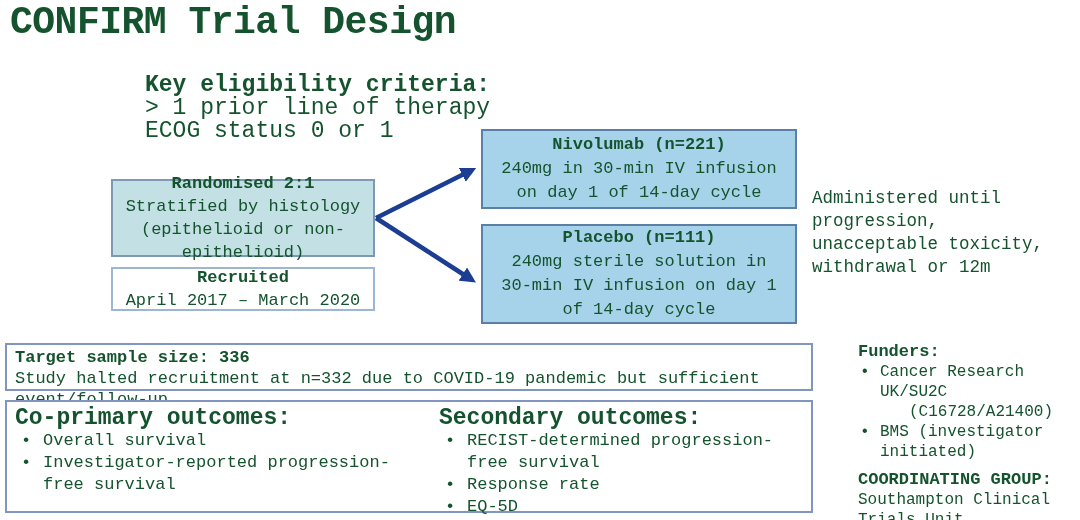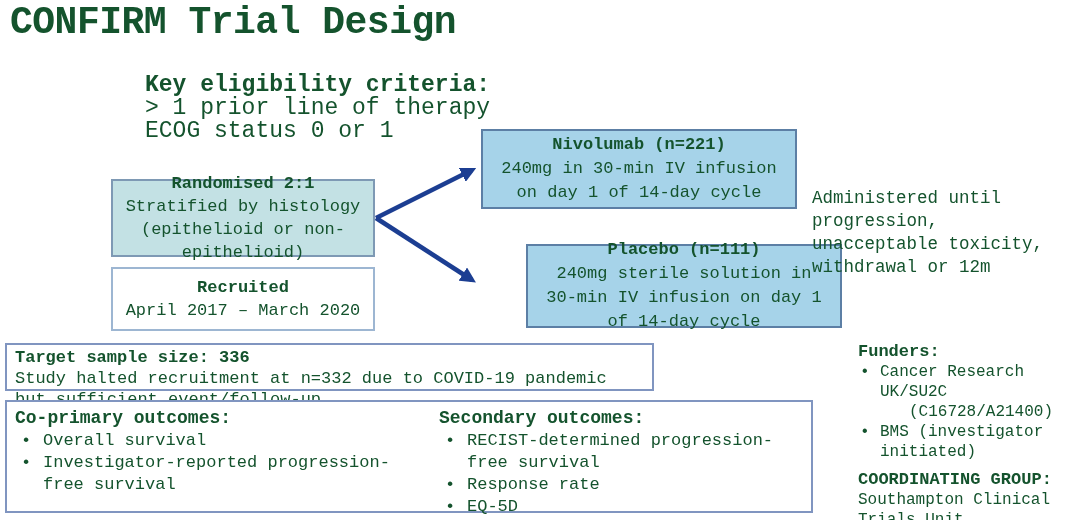--- a/index.html
+++ b/index.html
@@ -18,50 +18,50 @@
   .box {
     position:absolute; box-sizing:border-box; display:flex; flex-direction:column;
     justify-content:center; align-items:center; text-align:center;
   }
   .box-rand {
     left:111px; top:179px; width:264px; height:78px;
     background:var(--randomised-fill,#c3e1e4); border:2px solid var(--randomised-border,#7e99b4);
     font-size:17px; line-height:23px;text-align:center;
   }
   .box-recr {
-    left:111px; top:267px; width:264px; height:64px; background:#ffffff;
+    left:111px; top:267px; width:264px; height:44px; background:#ffffff;
     border:2px solid var(--recruited-border,#9db6d2); font-size:17px; line-height:23px;
   }
   .box-treat {
     width:316px; background:var(--treatment-fill,#a6d3e9);
     border:2px solid var(--treatment-border,#5c7fa5);
     font-size:17px; line-height:24px; padding:2px 9px;
   }
   .box-niv { left:481px; top:129px; height:80px; }
-  .box-plc { left:481px; top:244px; height:84px;margin-left:45px; }
+  .box-plc { left:481px; top:224px; height:100px; }
   .bold { font-weight:700; }
 
   .arrows { position:absolute; left:372px; top:140px; width:112px; height:160px; }
 
   .admin-note {
     position:absolute; left:812px; top:187px; width:268px; 
     font-size:17.5px; line-height:23px;
   }
 
   .panel {
     position:absolute; box-sizing:border-box; background:#ffffff;
     border:2px solid var(--panel-border,#8095c0);
   }
-  .panel-target { left:5px; top:343px; width:649px; height:48px; padding:2px 8px; font-size:17px; line-height:21px; }
+  .panel-target { left:5px; top:343px; width:808px; height:48px; padding:2px 8px; font-size:17px; line-height:21px; }
   .panel-out { left:5px; top:400px; width:808px; height:113px; }
 
   .out-col { position:absolute; top:5px; }
   .col-co { left:8px; width:412px; }
   .col-sec { left:432px; width:372px; }
-  .out-head { font-size:18px; font-weight:700; line-height:22px; margin-bottom:1px; }
+  .out-head { font-size:23px; font-weight:700; line-height:22px; margin-bottom:1px; }
   .bullet-row { display:flex; font-size:17px; line-height:22px; }
   .bullet-glyph { flex:0 0 28px; padding-left:6px; box-sizing:border-box; }
 
   .funders { position:absolute; left:858px; top:341px; width:224px; font-size:16px; line-height:20px; }
   .f-head { font-size:17px; font-weight:700; line-height:21px; }
   .f-row { display:flex; }
   .f-glyph { flex:0 0 22px; padding-left:2px; box-sizing:border-box; }
   .f-text { flex:1; }
   .f-sub { text-align:center; }
   .f-sect { margin-top:7px; }

